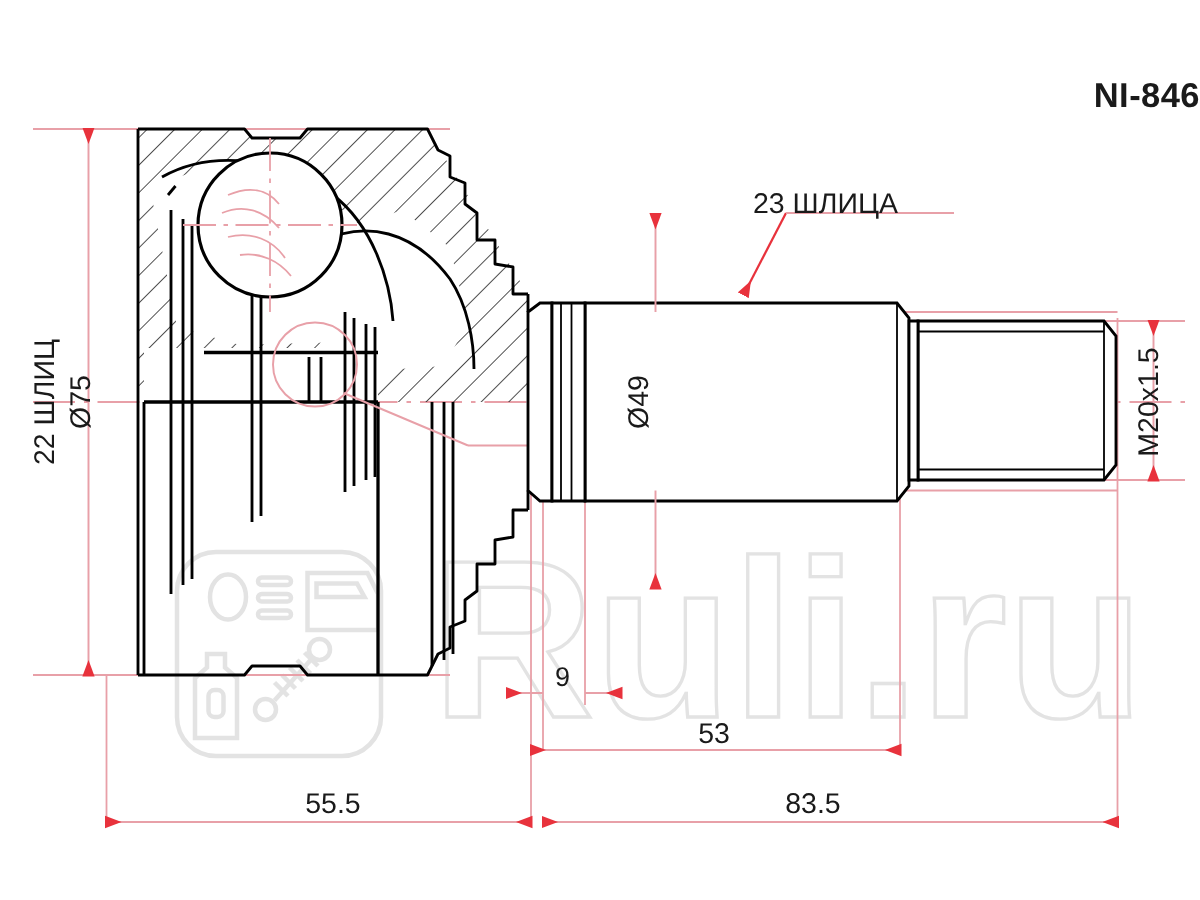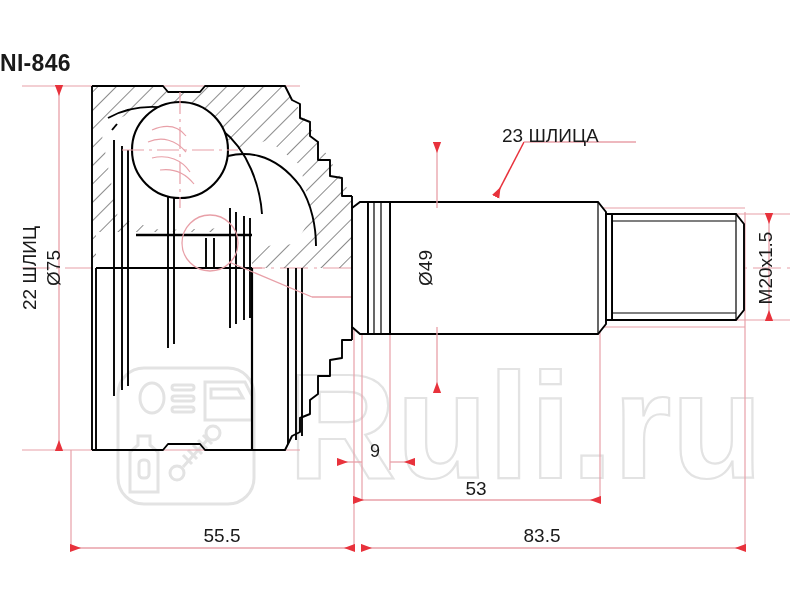--- a/index.html
+++ b/index.html
@@ -25,21 +25,21 @@
     top: 0;
     left: 0;
     width: 800px;
     height: 600px;
   }
   .part-title {
     position: absolute;
     left: 0;
     top: 50px;
     width: 800px;
-    text-align: left;
+    text-align: right;
     font-family: "Liberation Sans", sans-serif;
     font-size: 23px;
     font-weight: bold;
     color: #1a1a1a;
     letter-spacing: 0.3px;
   }
   .dim-text {
     font-family: "Liberation Sans", sans-serif;
     font-size: 19px;
     fill: #1a1a1a;

